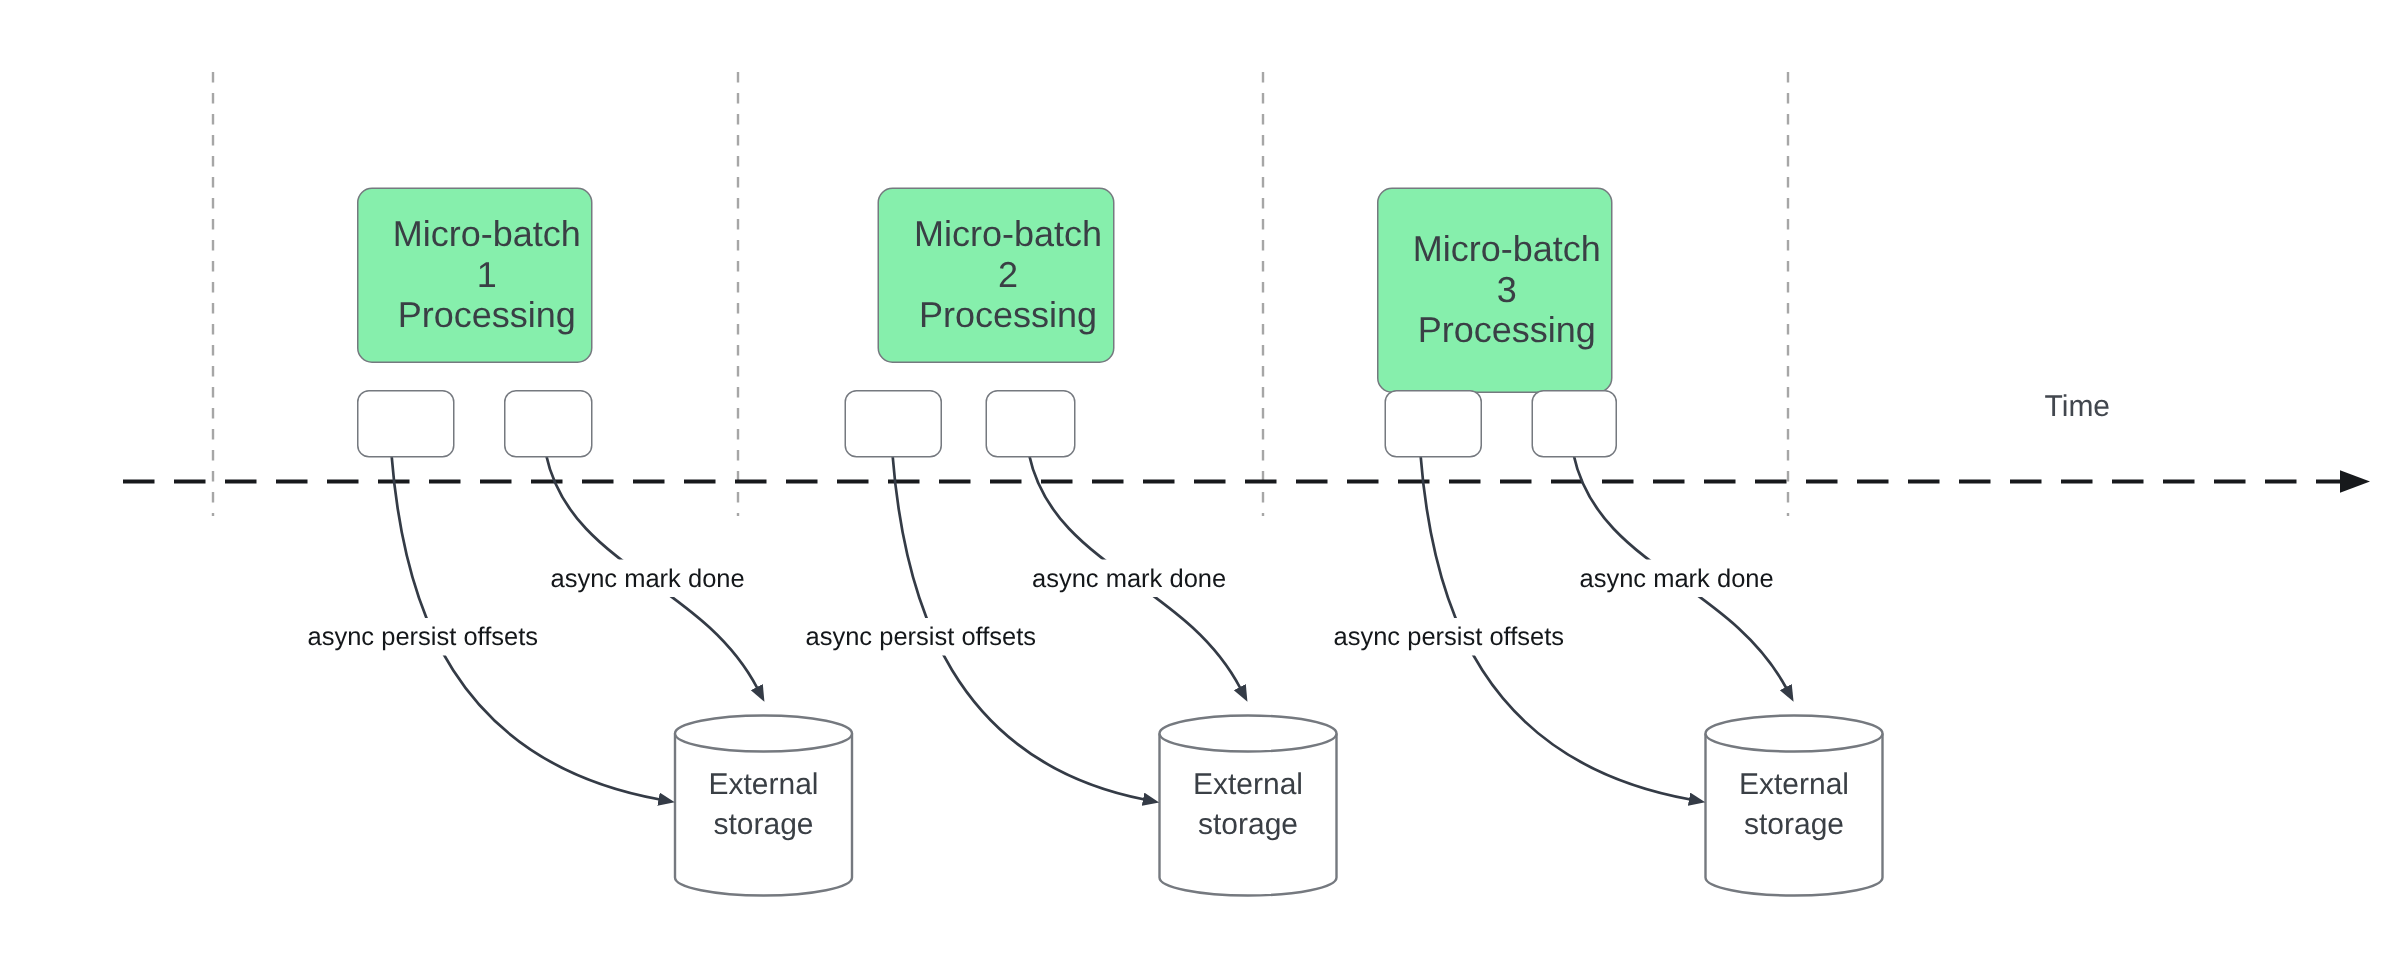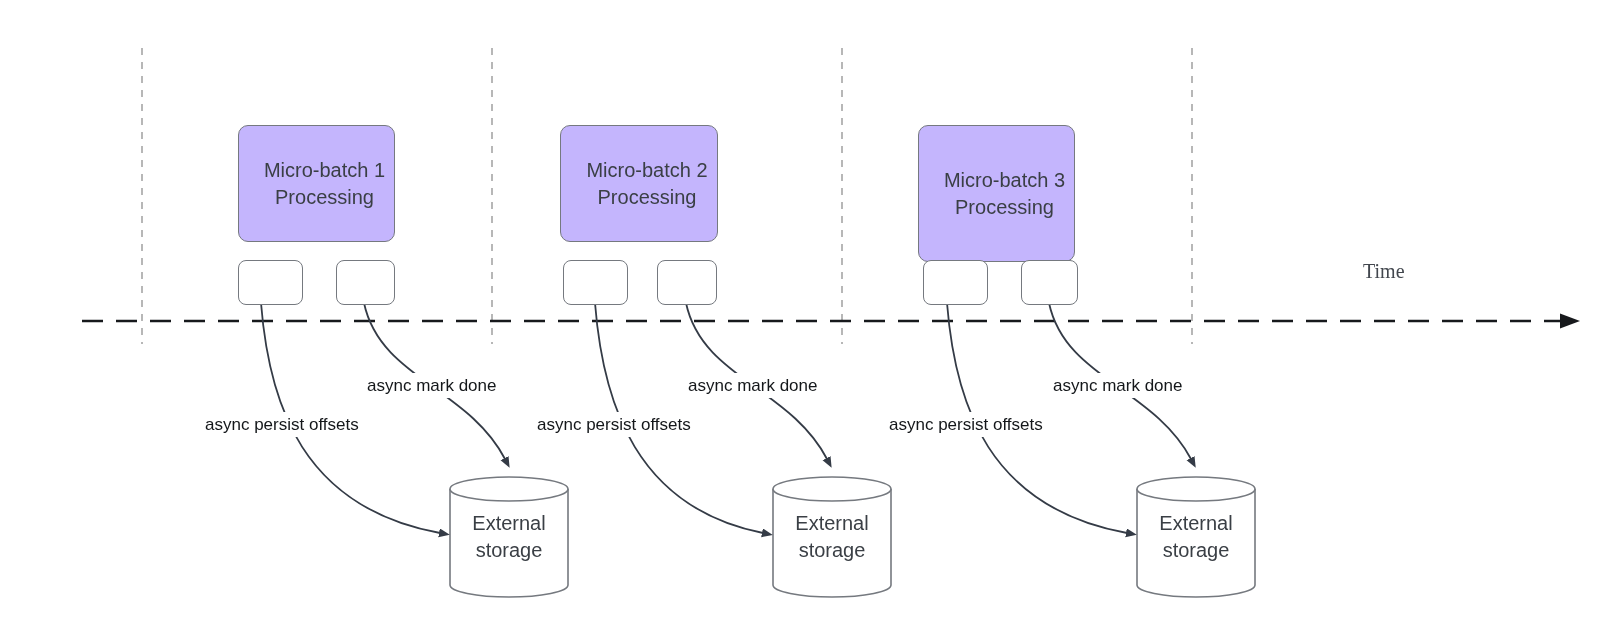--- a/index.html
+++ b/index.html
@@ -18,37 +18,37 @@
 
   .gridline{stroke:var(--guide);stroke-width:1.6;stroke-dasharray:7 7;fill:none;}
   .axis{stroke:var(--axis);stroke-width:2.6;stroke-dasharray:21 13;fill:none;}
   .axis-head{fill:var(--axis);stroke:none;}
   .curve{stroke:var(--arrow);stroke-width:1.8;fill:none;}
   .arrow-fill{fill:var(--arrow);}
   .cyl{stroke:var(--shape-border);stroke-width:1.6;fill:#ffffff;}
 
   .proc-box{
     position:absolute;border:1.7px solid var(--shape-border);border-radius:10px;
-    background:#c4b5fd;display:flex;align-items:center;justify-content:center;
-    text-align:center;color:var(--shape-text);font-size:20px;line-height:27px;padding-left:16px;
+    background:#86efac;display:flex;align-items:center;justify-content:center;
+    text-align:center;color:var(--shape-text);font-size:24px;line-height:27px;padding-left:16px;
   }
   .task-box{
     position:absolute;border:1.7px solid var(--shape-border);border-radius:8px;
     background:#ffffff;
   }
   .cyl-text{
     position:absolute;display:flex;align-items:center;justify-content:center;
     text-align:center;color:var(--shape-text);font-size:20px;line-height:27px;
   }
   .flow-label{
     position:absolute;background:#ffffff;color:var(--label-text);
     font-size:17px;font-weight:normal;line-height:21px;padding:2px 4px;white-space:nowrap;
   }
   .time-label{
-    position:absolute;color:#42474e;font-size:20px;line-height:24px;font-family:Liberation Serif, serif;
+    position:absolute;color:#42474e;font-size:20px;line-height:24px;
   }
 </style>
 </head>
 <body>
 
 <div class="canvas">
 
   <svg width="1600" height="642" viewBox="0 0 1600 642">
     <defs>
       <marker id="arrowhead" markerWidth="12" markerHeight="10" refX="1" refY="4.5" orient="auto" markerUnits="userSpaceOnUse">
@@ -95,21 +95,21 @@
   <div class="task-box" style="left:336px;top:260px;width:59px;height:45px"></div>
   <div class="flow-label" style="left:201px;top:412px">async persist offsets</div>
   <div class="flow-label" style="left:363px;top:373px">async mark done</div>
   <div class="cyl-text" style="left:450px;top:489px;width:118px;height:96px">
     <div>
       <div>External</div>
       <div>storage</div>
     </div>
   </div>
 
-  <div class="proc-box" style="left:560px;top:125px;width:158px;height:117px">
+  <div class="proc-box" style="left:585px;top:125px;width:158px;height:117px">
     <div>
       <div>Micro-batch 2</div>
       <div>Processing</div>
     </div>
   </div>
   <div class="task-box" style="left:563px;top:260px;width:65px;height:45px"></div>
   <div class="task-box" style="left:657px;top:260px;width:60px;height:45px"></div>
   <div class="flow-label" style="left:533px;top:412px">async persist offsets</div>
   <div class="flow-label" style="left:684px;top:373px">async mark done</div>
   <div class="cyl-text" style="left:773px;top:489px;width:118px;height:96px">

